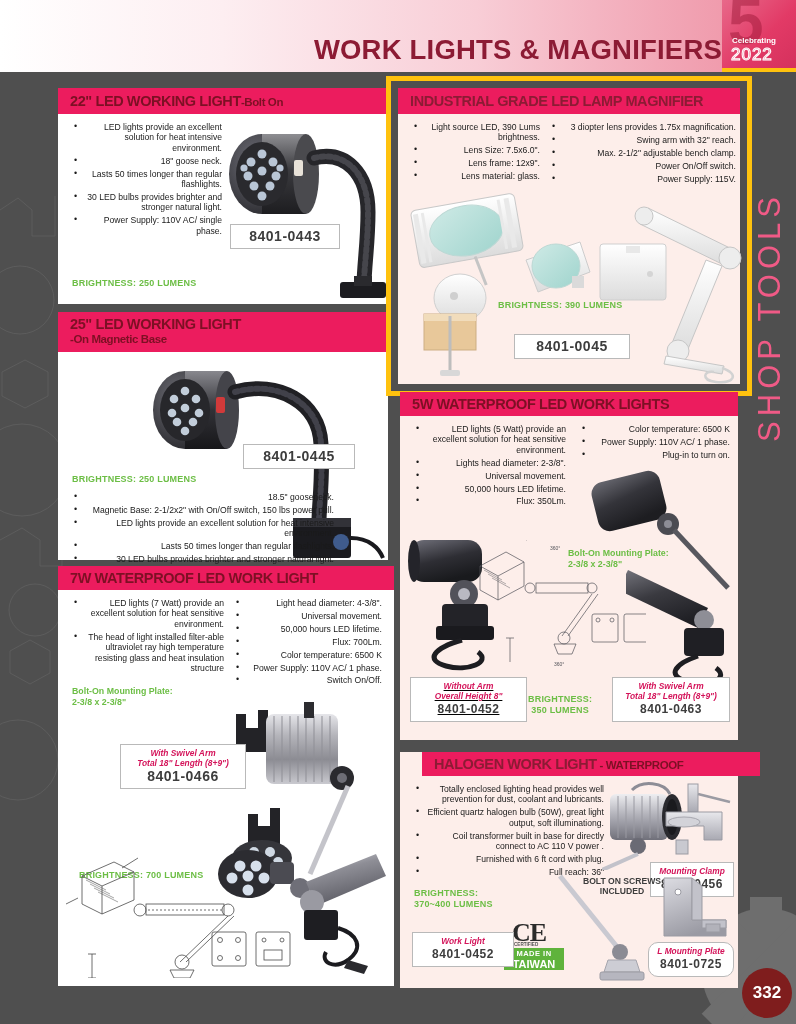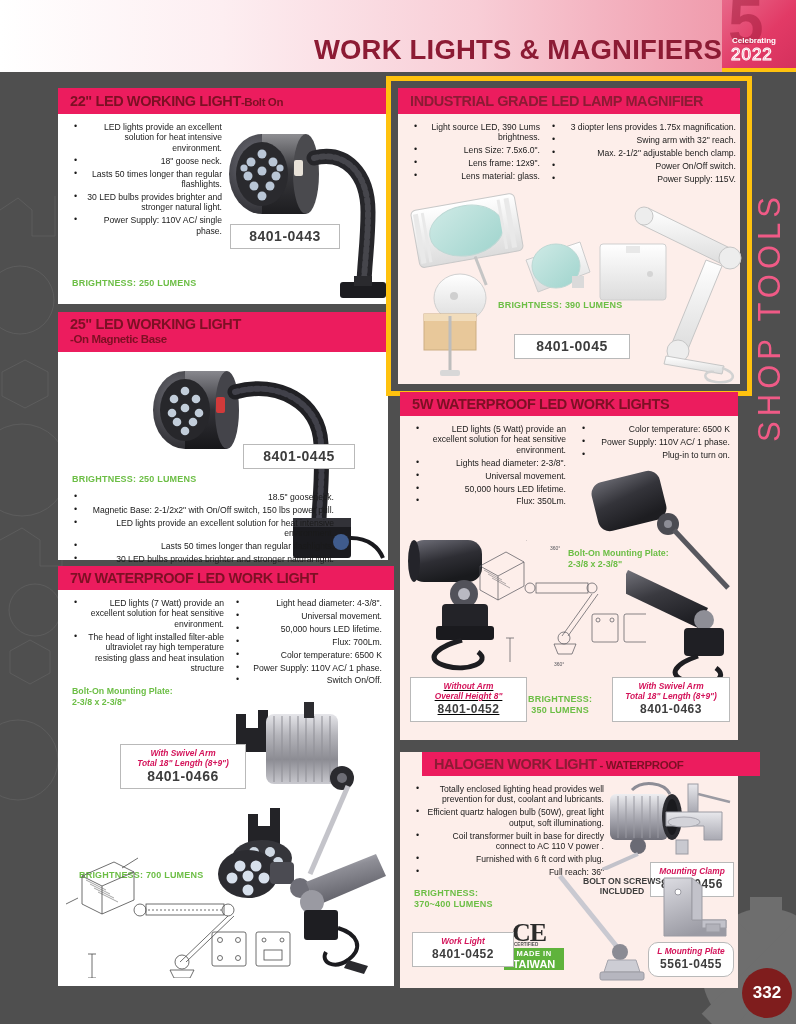--- a/index.html
+++ b/index.html
@@ -742,21 +742,21 @@
 
     <svg class="img-wrap" style="left:156px; top:120px; width:110px; height:112px;" viewBox="0 0 110 112">
       <line x1="4" y1="4" x2="62" y2="76" stroke="#c9c9d1" stroke-width="5"></line>
       <circle cx="64" cy="80" r="8" fill="#8b8b94"></circle>
       <path d="M52,88 L80,88 L84,100 L48,100 Z" fill="#cdcdd4" stroke="#a5a5ad"></path>
       <rect x="44" y="100" width="44" height="8" rx="2" fill="#b6b6bf" stroke="#9b9ba3"></rect>
     </svg>
 
     <div class="pn-box" style="left:248px; top:190px; width:86px;border-radius:10px;">
       <div class="pn-cap">L  Mounting Plate</div>
-      <div class="pn-num small">5561-0455</div>
+      <div class="pn-num small">8401-0725</div>
     </div>
 
     <div class="pn-box" style="left:12px; top:180px; width:102px;">
       <div class="pn-cap">Work Light</div>
       <div class="pn-num small">8401-0452</div>
     </div>
   </div>
 
 </div>
 

